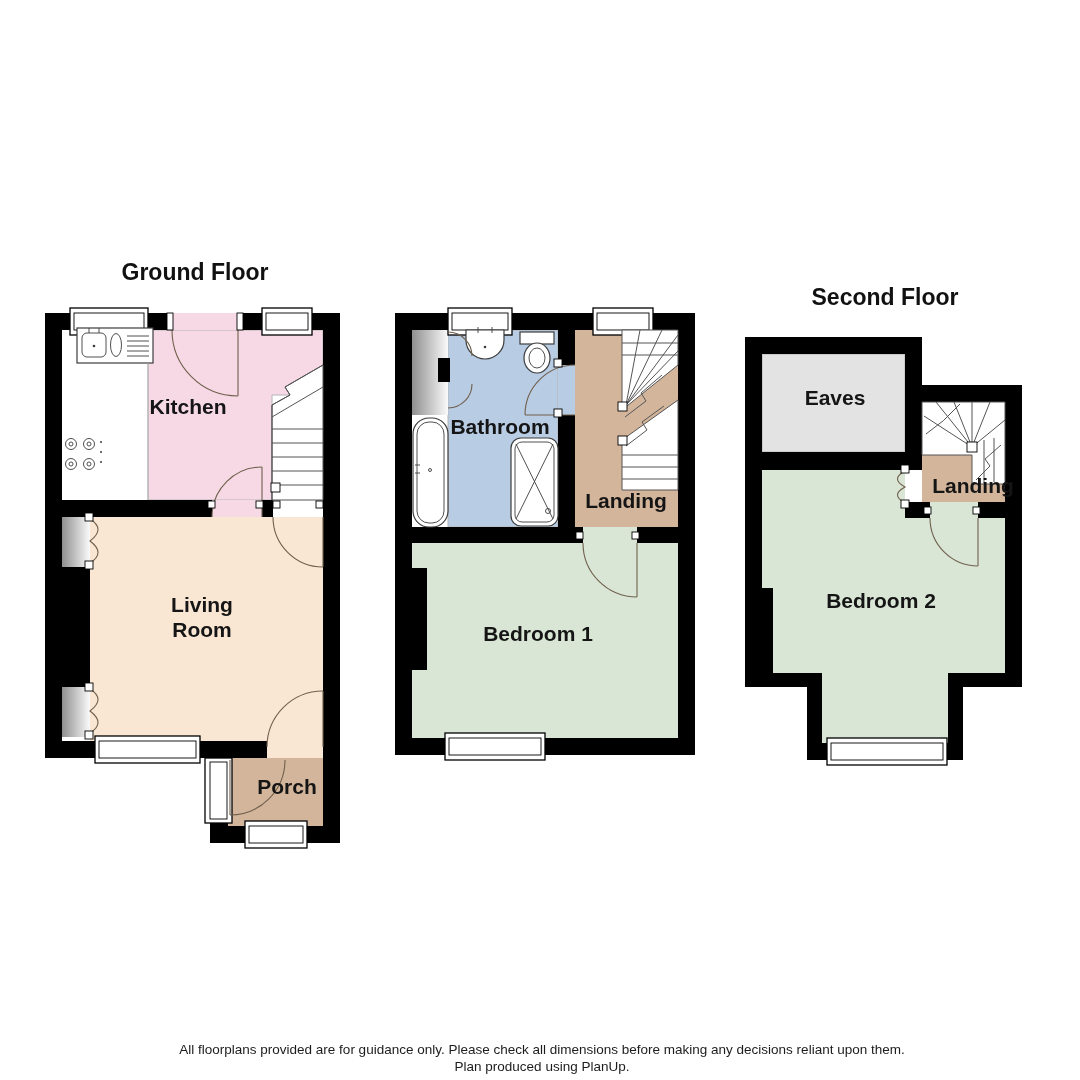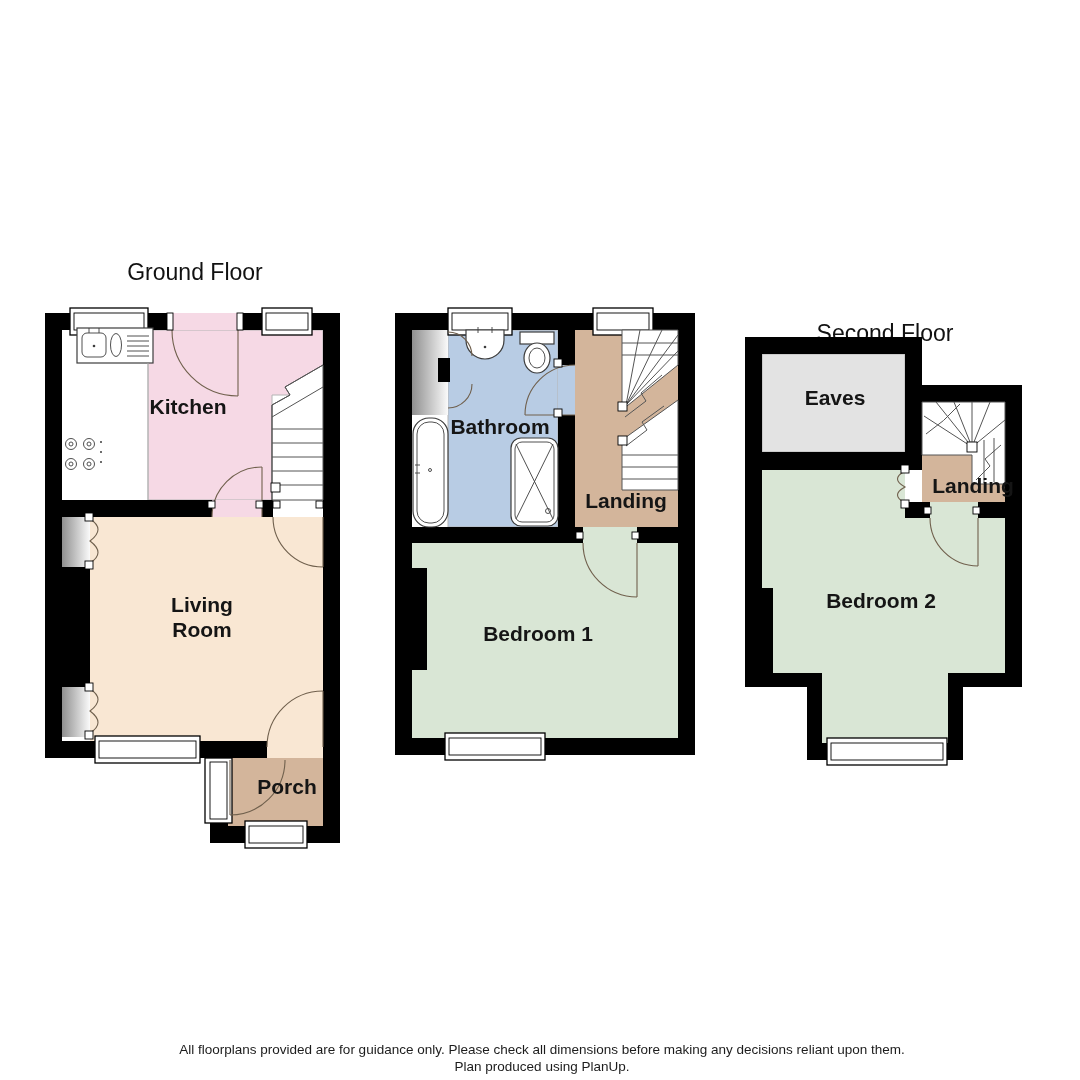--- a/index.html
+++ b/index.html
@@ -2,21 +2,21 @@
 <html><head>
 <meta charset="utf-8">
 <style>
   :root{
     --wall:#000000; --kitchen:#f6d9e5; --living:#f9e7d3; --porch:#d3b59b;
     --bath:#b8cce4; --bed:#d9e6d5; --eaves:#e3e3e3; --ink:#151515;
   }
   html,body{margin:0;padding:0;background:#fff;}
   .canvas{position:relative;width:1080px;height:1080px;background:#fff;overflow:hidden;
           font-family:"Liberation Sans",sans-serif;}
-  .floor-title{position:absolute;text-align:center;font-weight:normal;font-size:23px;color:#111;}
+  .floor-title{position:absolute;text-align:center;font-weight:bold;font-size:23px;color:#111;}
   svg.plan{position:absolute;}
   .wall{fill:var(--wall);}
   .win-o{fill:#fff;stroke:#000;stroke-width:1.3;}
   .win-i{fill:none;stroke:#000;stroke-width:0.9;}
   .fix{fill:#fff;stroke:#3c3c3c;stroke-width:1.2;}
   .fix2{fill:none;stroke:#3c3c3c;stroke-width:0.9;}
   .arc{fill:none;stroke:#70604d;stroke-width:1.1;}
   .leaf{stroke:#70604d;stroke-width:1.1;}
   .stair{fill:#fff;stroke:#555;stroke-width:1;}
   .tread{stroke:#555;stroke-width:1;fill:none;}
@@ -26,21 +26,21 @@
   text{font-family:"Liberation Sans",sans-serif;}
   .footer{position:absolute;left:2px;width:1080px;top:1041px;text-align:center;
           font-size:13.5px;color:#1c1c1c;line-height:17px;}
 </style>
 </head>
 <body>
 
 <div class="canvas">
 
   <div class="floor-title" style="left:40px;top:259px;width:310px;">Ground Floor</div>
-  <div class="floor-title" style="left:740px;top:284px;width:290px;margin-top:36px;">Second Floor</div>
+  <div class="floor-title" style="left:740px;top:284px;width:290px;">Second Floor</div>
 
   <svg class="plan" style="left:40px;top:305px;" width="310" height="545" viewBox="0 0 310 545">
     <defs>
       <linearGradient id="gr" x1="0" y1="0" x2="1" y2="0">
         <stop offset="0" stop-color="#8f8f8f"></stop>
           <stop offset="1" stop-color="#fafafa"></stop>
       </linearGradient>
     </defs>
 
     <polygon points="108,25 283,25 283,90 232,90 232,195 108,195" fill="var(--kitchen)" class="edge"></polygon>

